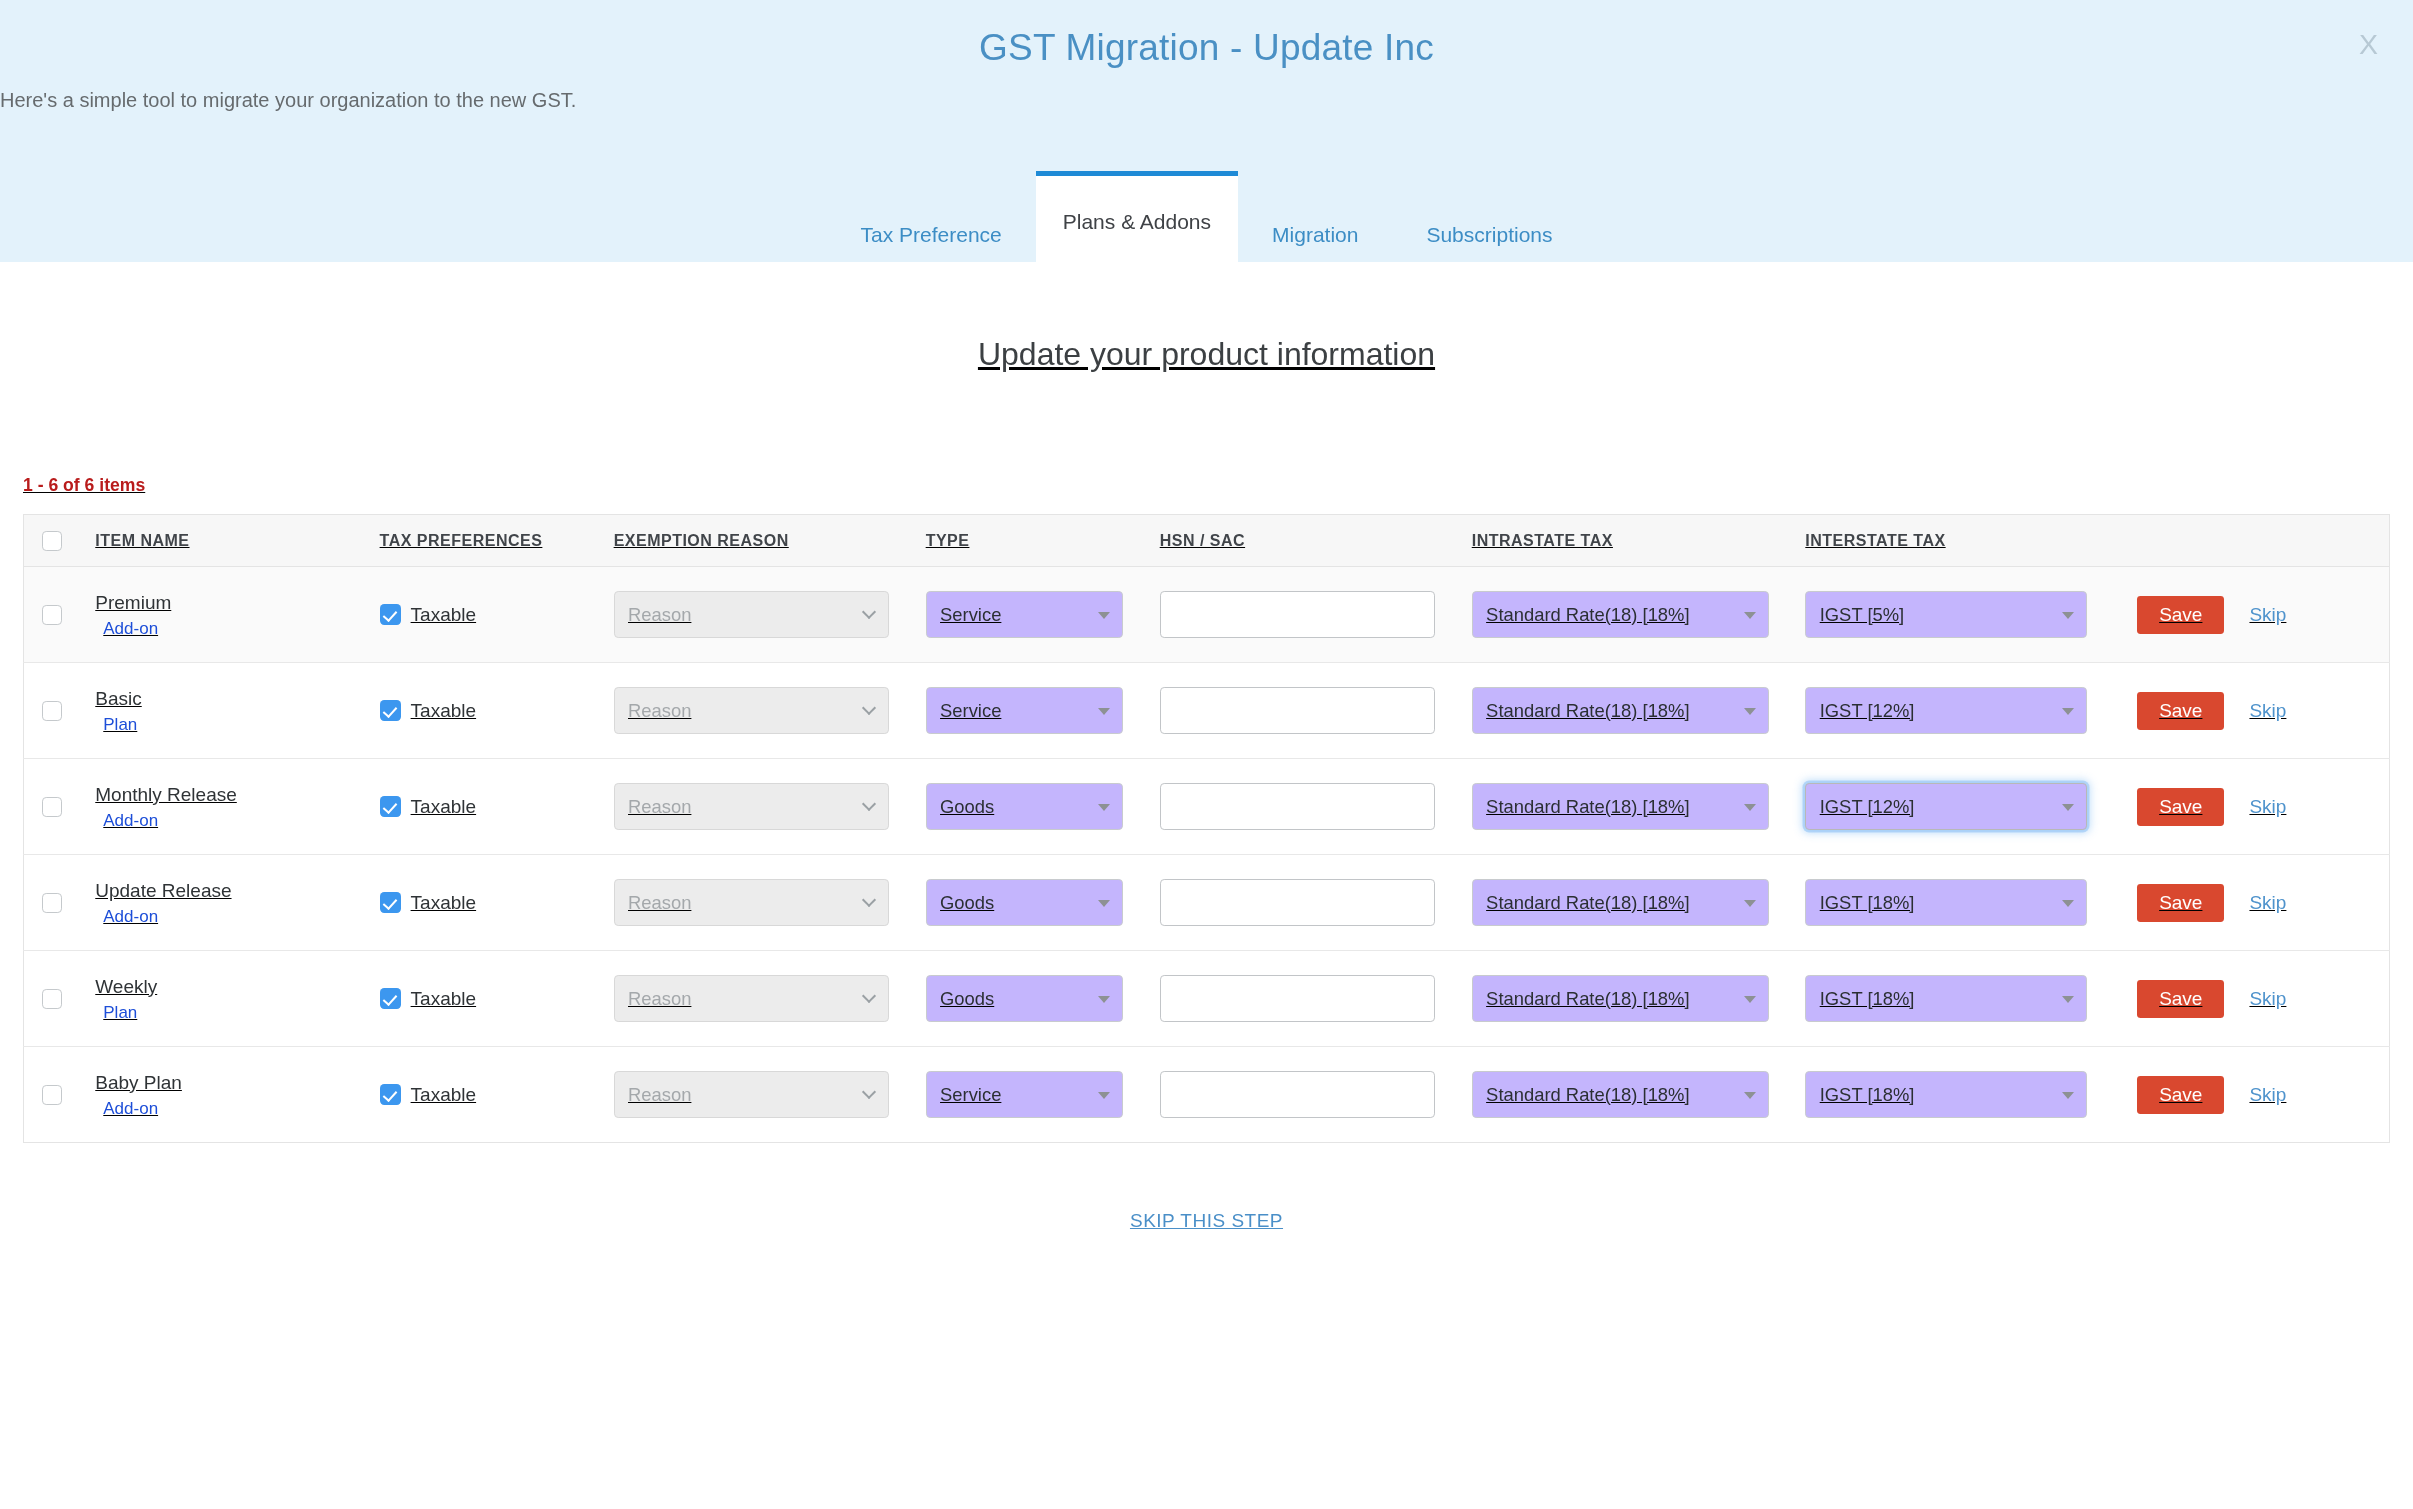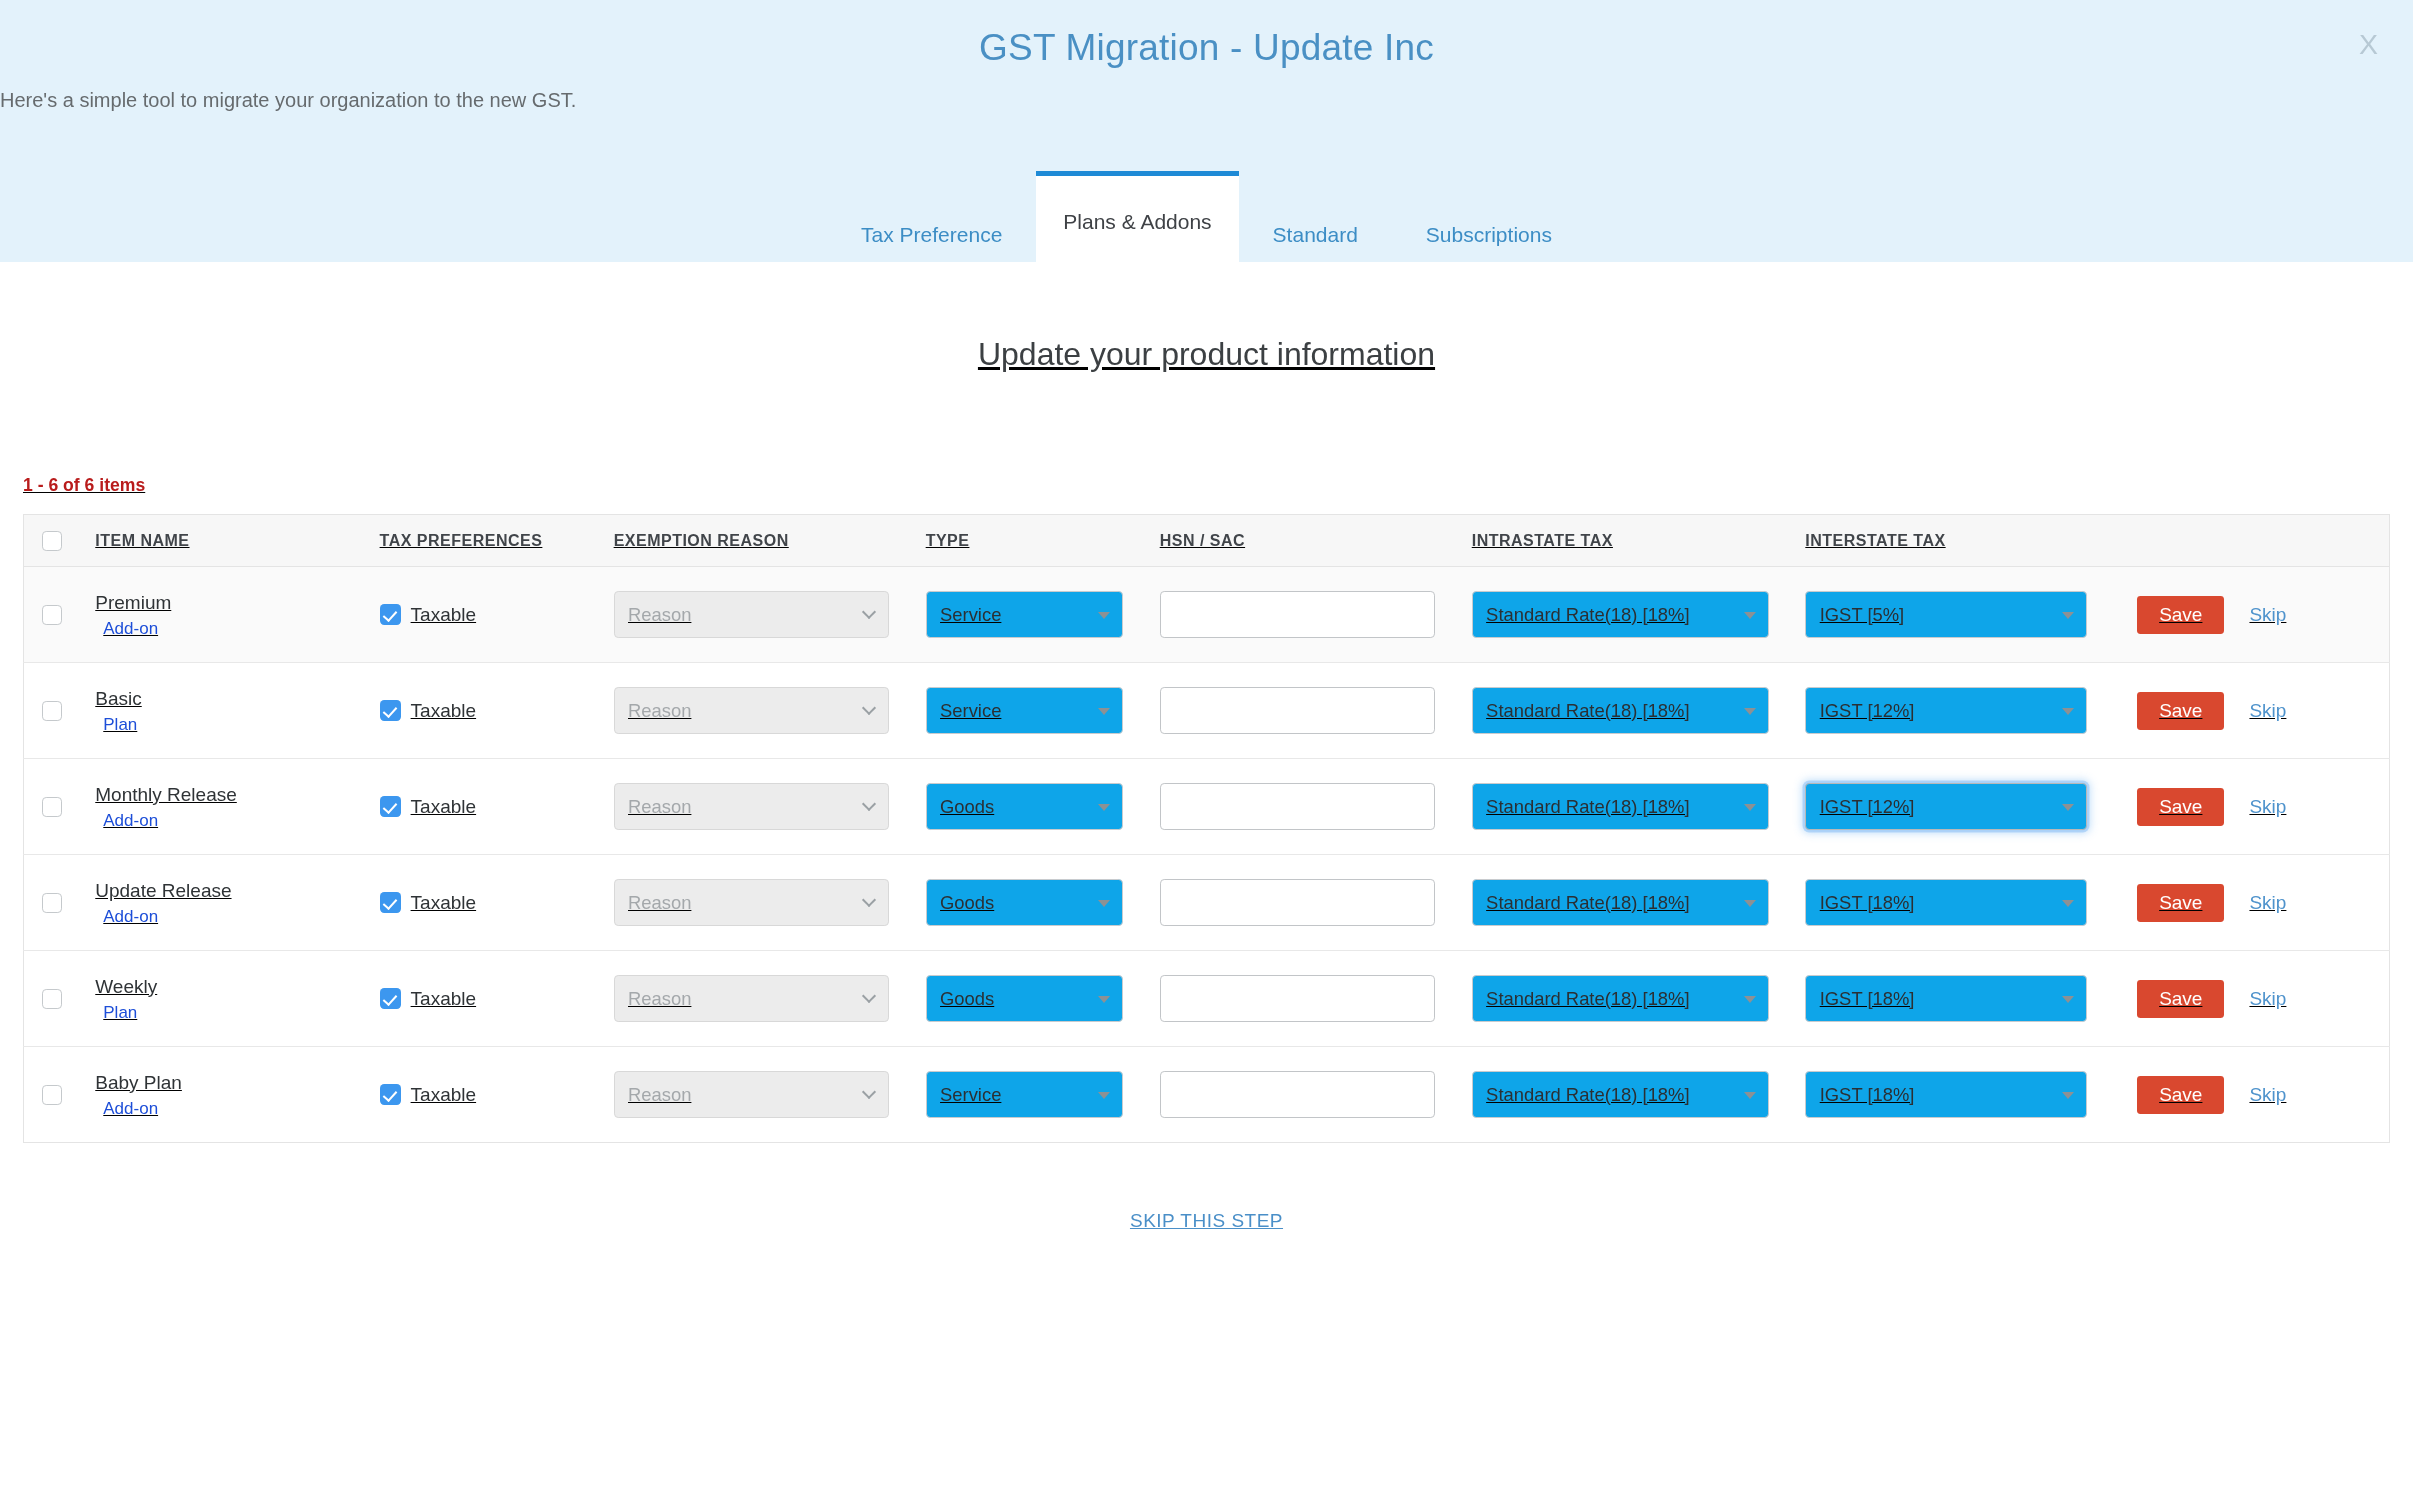--- a/index.html
+++ b/index.html
@@ -188,21 +188,21 @@
     transform: rotate(42deg);
   }
   .taxable-label { font-size: 19px; color: #2f3336; }
 
   
   .sel {
     position: relative;
     height: 47px;
     border: 0.8px solid #c8cbce;
     border-radius: 4.2px;
-    background: #0ea5e9;
+    background: #c4b5fd;
     display: flex;
     align-items: center;
     padding: 0 35px 0 13.4px;
     font-size: 18.4px;
     color: #2b2f33;
     cursor: pointer;
     white-space: nowrap;
     overflow: hidden;
   }
   .sel .caret {
@@ -294,21 +294,21 @@
 </head>
 <body>
 
 <div class="header">
   <div class="header-title">GST Migration - Update Inc</div>
   <div class="header-subtitle">Here's a simple tool to migrate your organization to the new GST.</div>
   <div class="close-icon">X</div>
   <div class="tabs" id="tabbar">
       <div class="tab">Tax Preference</div>
       <div class="tab active">Plans &amp; Addons</div>
-      <div class="tab">Standard</div>
+      <div class="tab">Migration</div>
       <div class="tab">Subscriptions</div>
     </div>
 </div>
 
 <div class="body-wrap">
   <div class="page-heading">Update your product information</div>
   <div class="item-count">1 - 6 of 6 items</div>
 
   <table class="grid">
     <colgroup>

